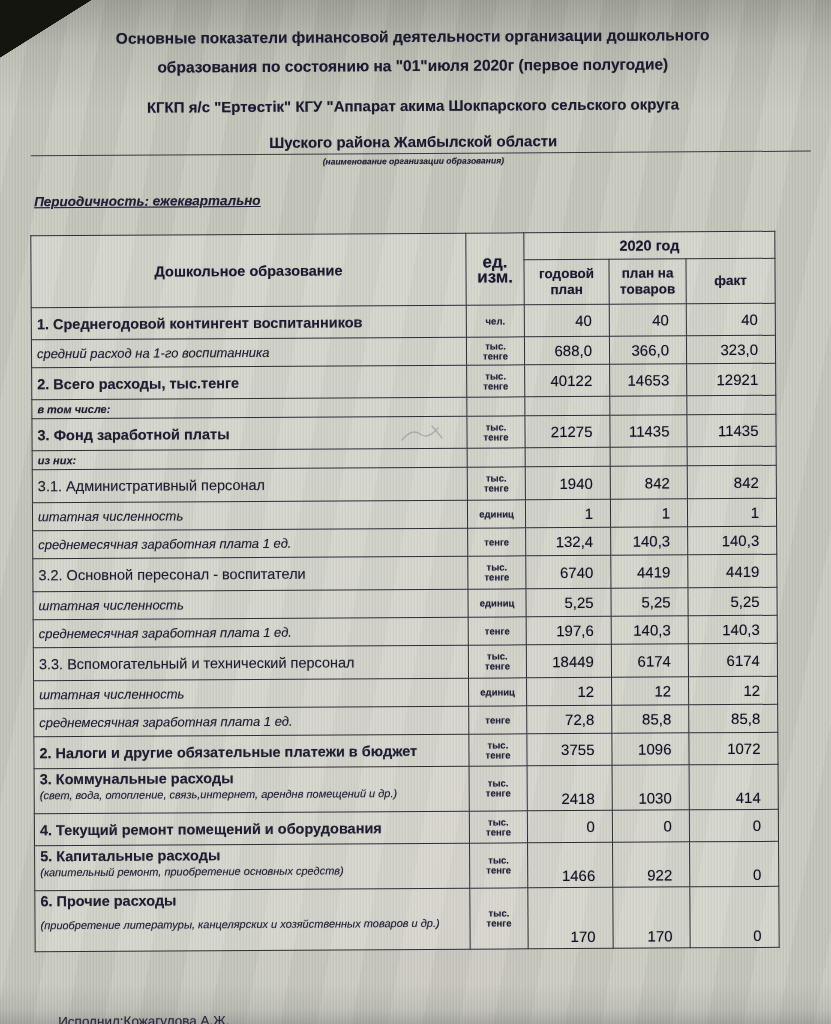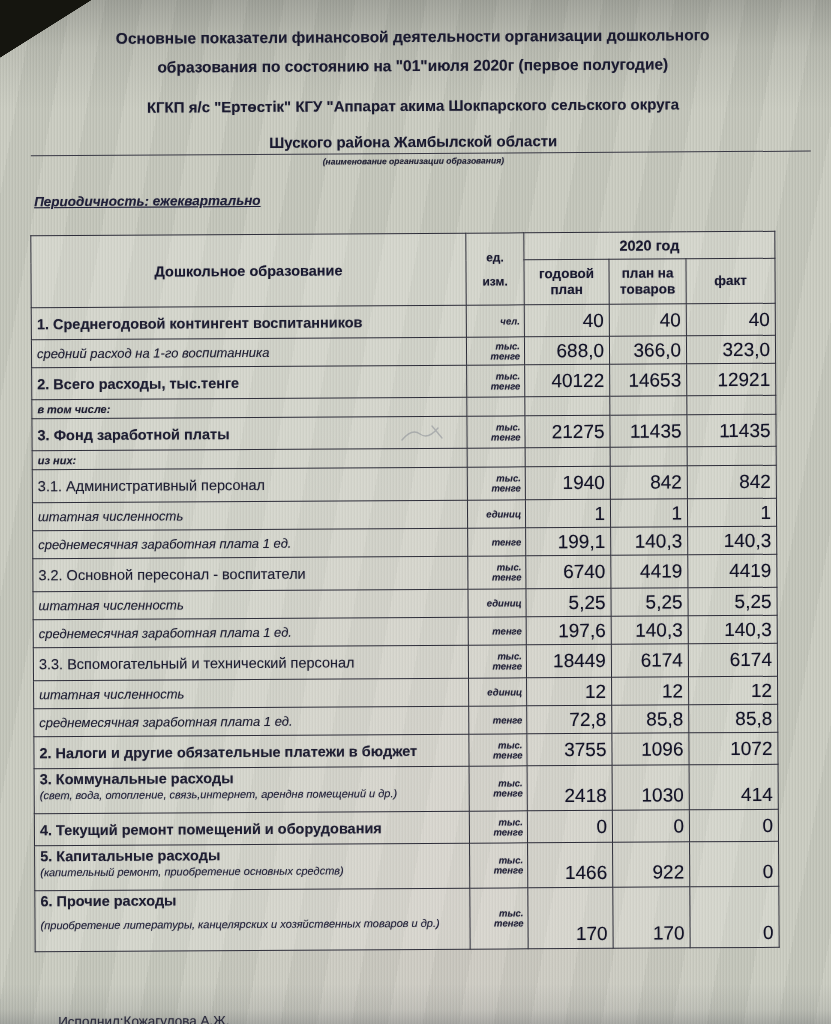--- a/index.html
+++ b/index.html
@@ -33,29 +33,29 @@
     margin:26px 0 0 36px;font-size:13.5px;font-weight:bold;font-style:italic;
     text-decoration:underline;color:#20203a;
   }
   table{
     border-collapse:collapse;margin:26px 0 0 32px;width:744px;table-layout:fixed;
     background:rgba(250,251,246,0.22);
   }
   th,td{border:1.7px solid #2e2e3a;padding:1px 4px;overflow:hidden;}
   thead th{font-weight:bold;text-align:center;vertical-align:middle;color:#191930;}
   .h-name{font-size:14.5px;}
-  .h-unit{font-size:12px;white-space:pre-line;line-height:24px;}
+  .h-unit{font-size:17px;white-space:pre-line;line-height:15px;}
   .h-year{font-size:14.5px;height:24px;}
   .h-sub{font-size:13.5px;height:42px;line-height:16px;}
   td.c-label{text-align:left;padding-left:5px;vertical-align:middle;}
   td.c-unit{
-    text-align:right;font-size:9.5px;font-style:italic;font-weight:bold;
+    text-align:center;font-size:9.5px;font-weight:bold;
     white-space:pre-line;line-height:10px;vertical-align:middle;color:#24243a;
   }
-  td.c-val{text-align:right;font-size:19px;padding-right:5px;vertical-align:middle;color:#121226;}
+  td.c-val{text-align:right;font-size:15px;padding-right:17px;vertical-align:middle;color:#121226;}
   tr.row-bold td.c-label{font-weight:bold;font-size:14.5px;}
   tr.row-bold td{height:29px;}
   tr.row-plain td.c-label{font-weight:normal;font-size:14.5px;}
   tr.row-plain td{height:30px;}
   tr.row-italic td.c-label{font-style:italic;font-size:13px;}
   tr.row-italic td{height:25px;}
   tr.row-italic-small td.c-label{font-style:italic;font-weight:bold;font-size:11px;}
   tr.row-italic-small td{height:16px;}
   tr.has-note td{height:40px;}
   tr.has-note td.c-val{vertical-align:bottom;padding-bottom:3px;}
@@ -183,21 +183,21 @@
             <td class="c-unit">единиц</td>
             <td class="c-val">1</td>
             <td class="c-val">1</td>
             <td class="c-val">1</td>
           </tr>
           <tr class="row-italic">
             <td class="c-label">
               <div>среднемесячная заработная плата 1 ед.</div>
             </td>
             <td class="c-unit">тенге</td>
-            <td class="c-val">199,1</td>
+            <td class="c-val">132,4</td>
             <td class="c-val">140,3</td>
             <td class="c-val">140,3</td>
           </tr>
           <tr class="row-plain">
             <td class="c-label">
               <div>3.2. Основной пересонал - воспитатели</div>
             </td>
             <td class="c-unit">тыс.
 тенге</td>
             <td class="c-val">6740</td>

